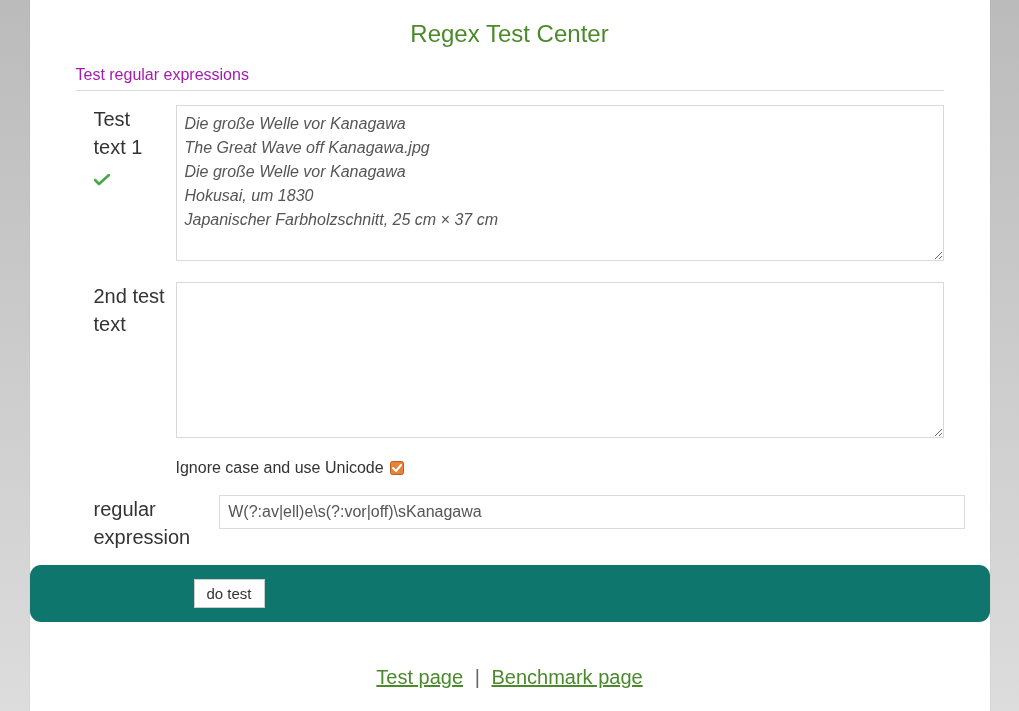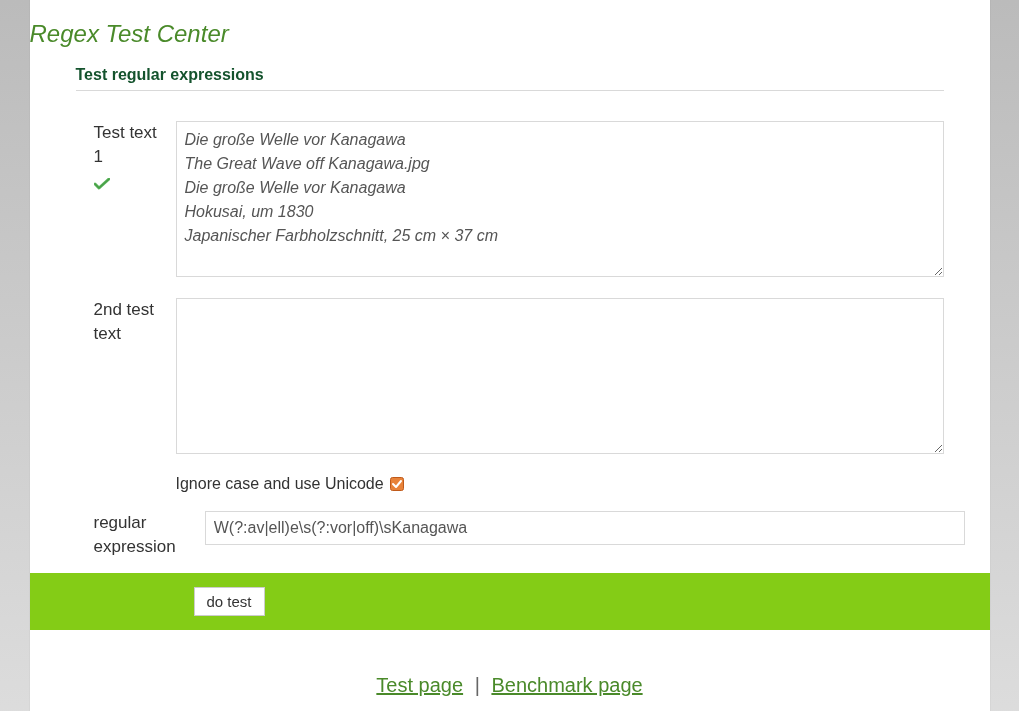--- a/index.html
+++ b/index.html
@@ -17,47 +17,46 @@
     }
     .page-container {
       max-width: 960px;
       margin: 0 auto;
       background: #fff;
       min-height: 680px;
       padding: 20px 0 30px 0;
       box-shadow: 0 0 1px rgba(0,0,0,0.15);
     }
     h1.page-title {
+      text-align: center;
       font-weight: 400;
       font-size: 24px;
       color: #4a8a2a;
       margin-bottom: 18px;
-      font-style: italic;
     }
     .form-area {
       padding: 0 46px;
     }
     .legend {
       font-size: 16px;
-      color: #14532d;
+      color: #a21caf;
       padding-bottom: 6px;
       border-bottom: 1px solid #d9d9d9;
-      margin-bottom: 30px;
-      font-weight: bold;
+      margin-bottom: 14px;
     }
     .form-row {
       display: flex;
       align-items: flex-start;
       margin-bottom: 18px;
     }
     .label-col {
       flex: 0 0 100px;
       padding-left: 18px;
       padding-right: 8px;
-      font-size: 17px;
+      font-size: 20px;
       color: #333;
       line-height: 1.4;
     }
     .input-col {
       flex: 1;
     }
     textarea.test-text {
       width: 100%;
       height: 156px;
       border: 1px solid #d9d9d9;
@@ -110,24 +109,25 @@
       color: #333;
       margin-right: 6px;
     }
     .checkbox-custom {
       display: inline-block;
       width: 14px;
       height: 14px;
       vertical-align: middle;
     }
     .action-row {
-      background: #84cc16;
+      background: #0f766e;
       padding: 14px 0 14px 118px;
       margin: 0 -46px 0 -46px;
       padding-left: 164px;
+      border-radius: 11px;
     }
     button.do-test {
       background: #fff;
       border: 1px solid #ccc;
       padding: 5px 12px;
       font-size: 15px;
       color: #333;
       cursor: pointer;
       font-family: inherit;
     }

